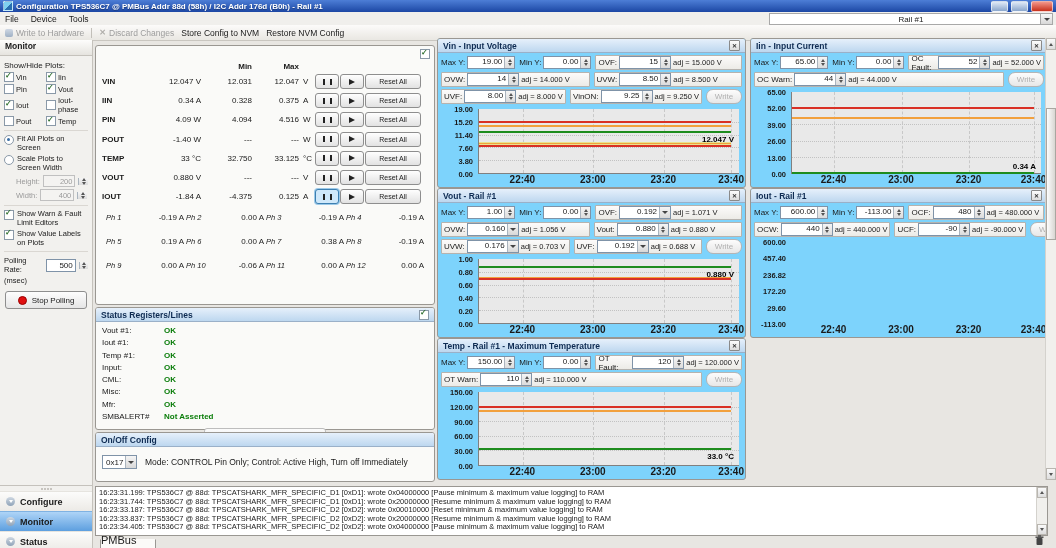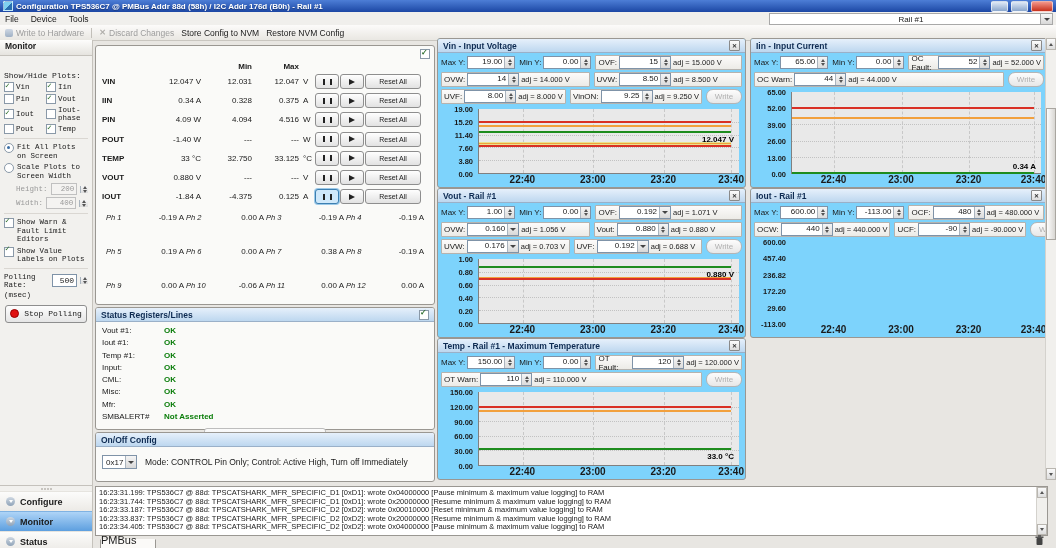--- a/index.html
+++ b/index.html
@@ -23,21 +23,21 @@
            border-bottom:1px solid #c9c6c0;display:flex;align-items:center;gap:7px;padding:0 5px;font-size:8.5px;}
   .tool-dis{color:#9d9d9d;display:flex;align-items:center;gap:3px;}
   .tool-en{color:#1a1a1a;font-weight:400;}
   .tool-sep{width:1px;height:10px;background:#c2bfb9;}
   .ico-write{width:8px;height:8px;border-radius:2px;background:linear-gradient(#cfd8e4,#9fb0c4);}
   .ico-x{color:#b0aeaa;font-size:8px;font-weight:700;}
   
   .sidebar{position:absolute;left:0;top:40px;width:92px;height:445px;background:#f2f1ee;border-right:1px solid #c5c2bc;}
   .sb-head{height:13px;background:linear-gradient(#fdfdfc,#e6e4df);border-bottom:1px solid #c5c2bc;
            font-weight:700;font-size:8.5px;padding:1px 5px;}
-  .sb-body{padding:13px 4px;font-family:Liberation Mono, monospace;}
+  .sb-body{padding:3px 4px;}
   .sb-label{font-size:8px;margin:2px 0;}
   .chk-grid{display:grid;grid-template-columns:1fr 1fr;gap:2px 0;}
   .chk-item{display:flex;align-items:center;gap:2px;font-size:7.5px;}
   .cb{width:8px;height:8px;border:1px solid #8a99a8;background:#fff;position:relative;flex:none;}
   .cb.on::after{content:"✓";position:absolute;left:0px;top:-2.5px;font-size:8px;color:#2c6e2c;font-weight:700;}
   .rb{width:8px;height:8px;border:1px solid #8a99a8;border-radius:50%;background:#fff;position:relative;flex:none;}
   .rb.on::after{content:"";position:absolute;left:2px;top:2px;width:3px;height:3px;border-radius:50%;background:#3a6ea5;}
   .radio-item{display:flex;gap:3px;font-size:7.5px;margin:3px 0;align-items:flex-start;line-height:8.5px;}
   .sb-sep{height:1px;background:#dad7d2;margin:4px 0;}
   .dim-row{display:flex;align-items:center;gap:3px;margin:2px 0 2px 12px;font-size:7.5px;color:#9a9a9a;}
@@ -74,21 +74,21 @@
   .mrow{height:19.2px;font-size:8px;}
   .c-name{font-weight:700;}
   .num{text-align:right;}
   .unit{padding-left:3px;}
   .sbtn{height:13px;border:1px solid #8e8e8e;border-radius:3px;background:linear-gradient(#fefefe,#e2e2e2);
         display:flex;align-items:center;justify-content:center;font-size:7px;}
   .sbtn.wide{width:54px;}
   .sbtn.active{border:1px solid #3c7fb1;background:#cfe8fa;box-shadow:0 0 0 1px #9cc9e8;}
   .pause-ico{width:5px;height:6px;border-left:2px solid #222;border-right:2px solid #222;}
   .play-ico{width:0;height:0;border-left:6px solid #222;border-top:3.5px solid transparent;border-bottom:3.5px solid transparent;}
-  .ph-grid{display:grid;grid-template-columns:repeat(4, 26px 50px);gap:18px 2px;padding-left:10px;margin-top:3px;}
+  .ph-grid{display:grid;grid-template-columns:repeat(4, 26px 50px);gap:8px 2px;padding-left:10px;margin-top:3px;}
   .ph-name{font-style:italic;font-size:7.5px;height:16px;display:flex;align-items:center;}
   .ph-val{font-size:8px;text-align:right;height:16px;display:flex;align-items:center;justify-content:flex-end;}
   
   .st-rows{padding:4px 6px 0;}
   .st-row{display:flex;height:12.3px;font-size:8px;}
   .st-label{width:62px;}
   .st-val{color:#0a7d0a;font-weight:700;}
   .clear-btn{margin:4px auto 0;width:120px;height:15px;border:1px solid #bdbdbd;border-radius:3px;
              background:linear-gradient(#fbfbfb,#e9e9e9);color:#ababab;display:flex;align-items:center;justify-content:center;font-size:8px;}
   

